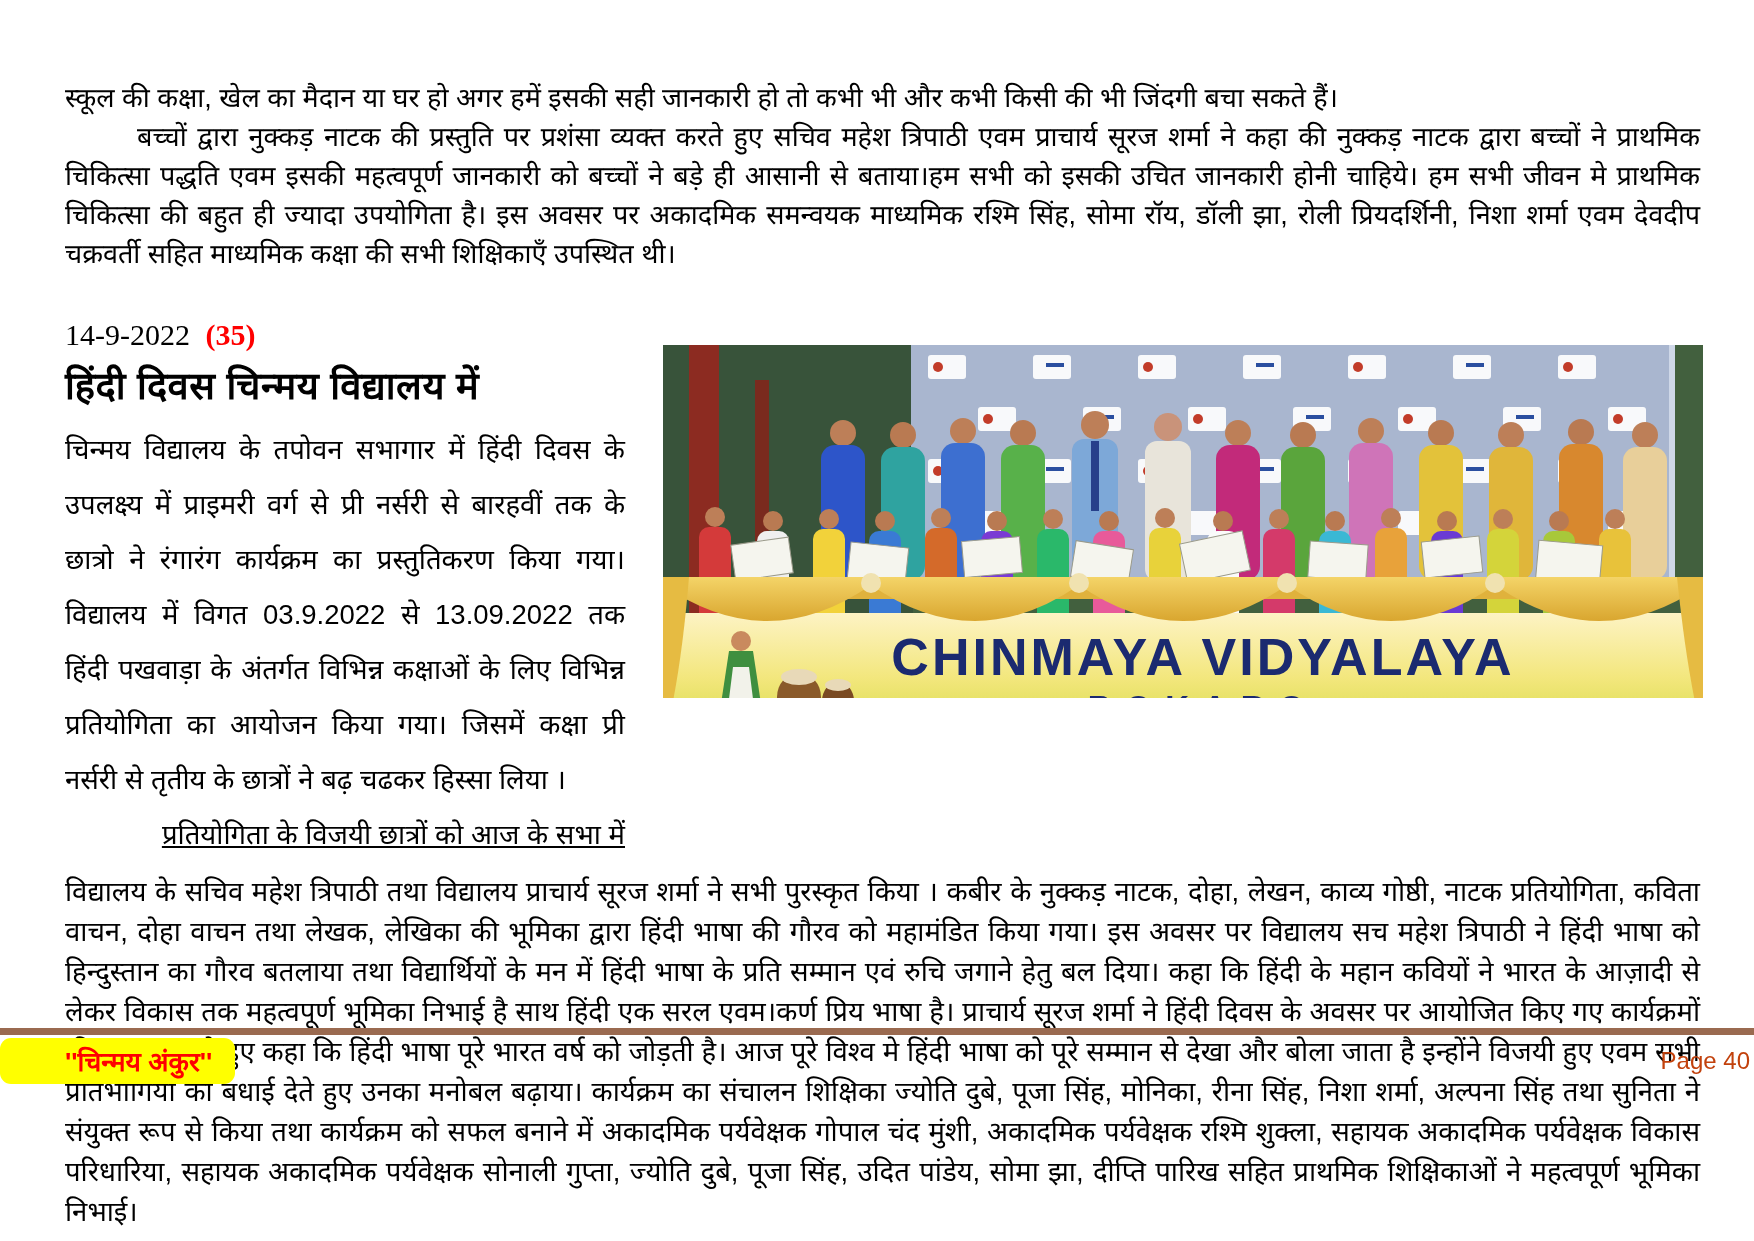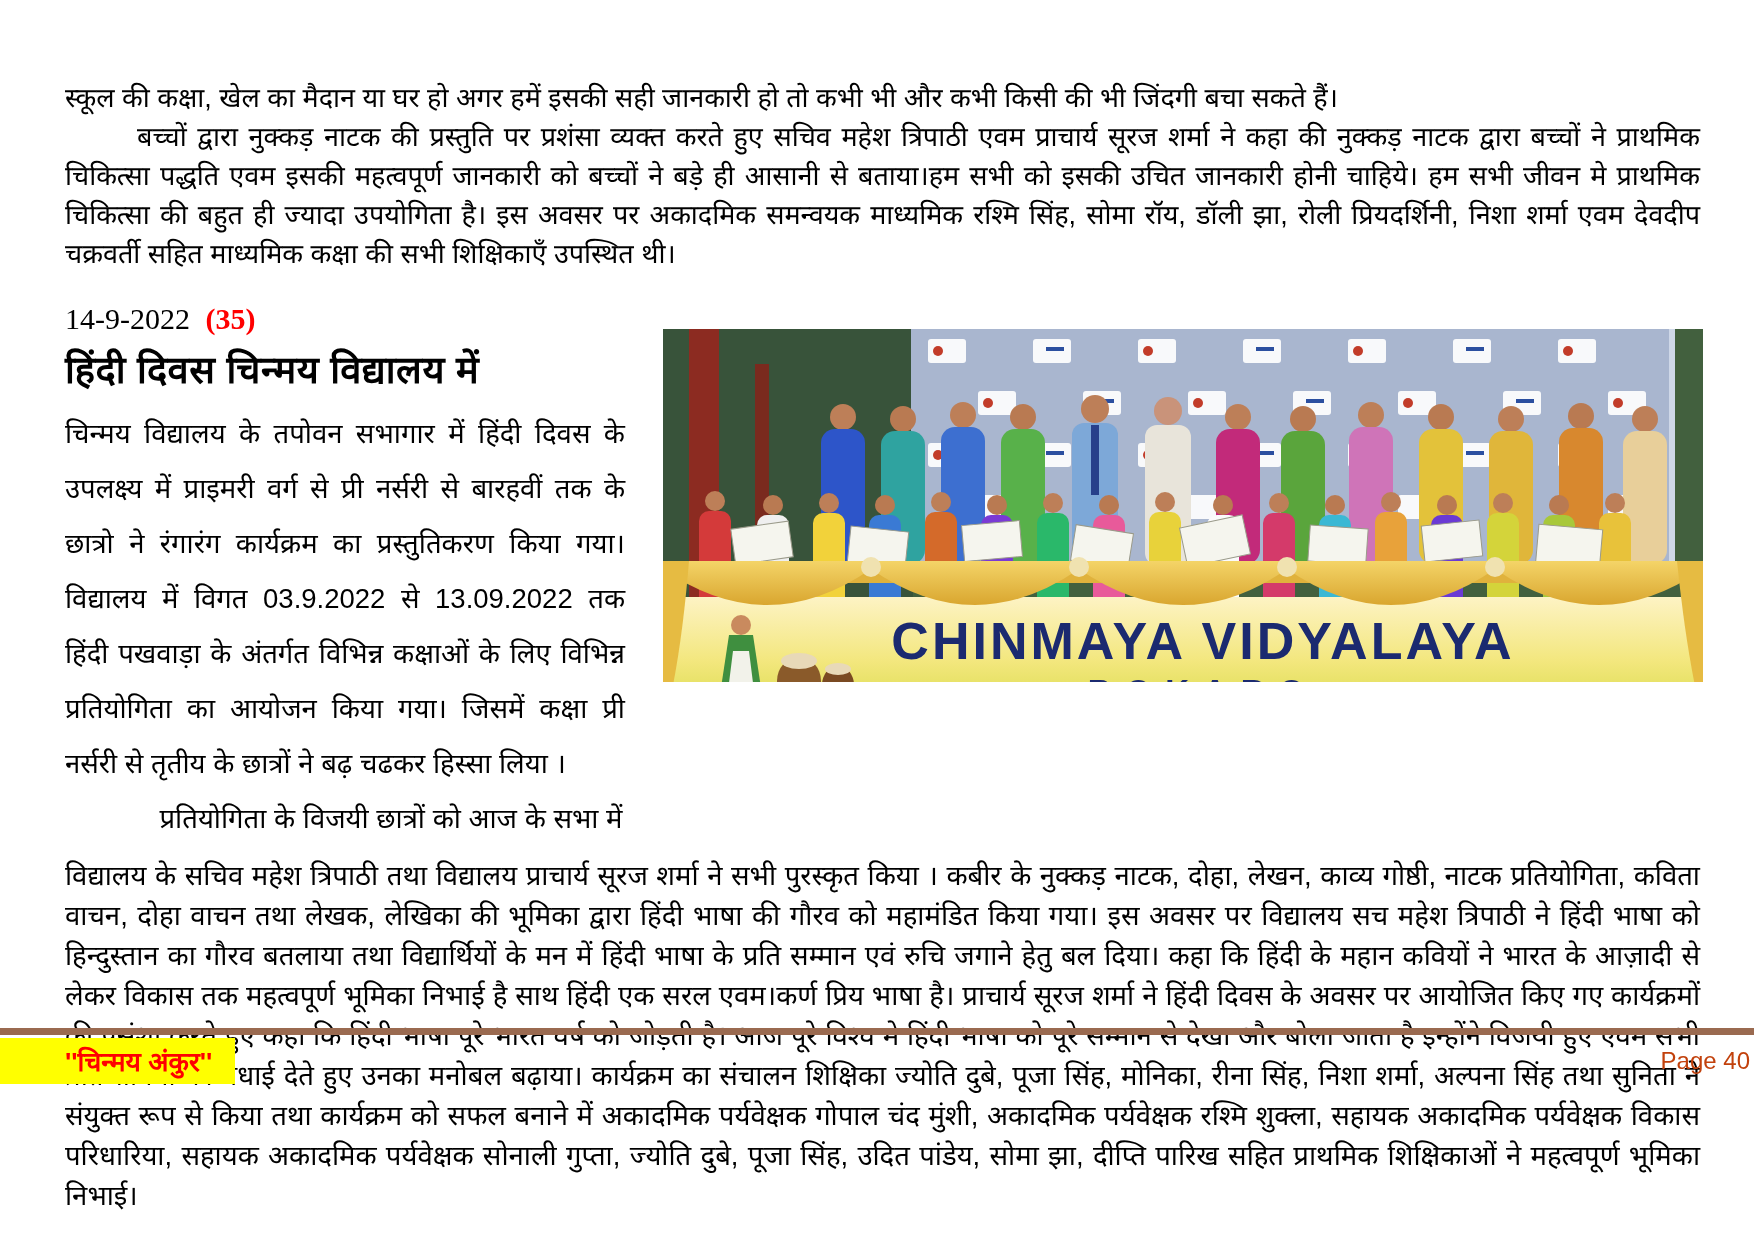--- a/index.html
+++ b/index.html
@@ -15,38 +15,38 @@
 
   p { margin: 0; }
   .toppara {
     font-size: 27px; line-height: 39px;
     text-align: justify;
   }
   .toppara.cont { margin-top: 64px; }
   .toppara.indent { text-indent: 72px; }
 
   .dateline {
-    margin-top: 28px;
+    margin-top: 44px;
     font-family: "Liberation Serif", serif;
     font-size: 30px;
   }
   .itemnum { color: #ff0000; font-weight: bold; margin-left: 8px; }
 
   .article { position: relative; }
   .title {
     font-size: 38px; font-weight: bold;
     margin: 6px 0 12px 0;
     letter-spacing: 0.5px;
   }
   .leftcol {
     width: 560px;
     font-size: 27.5px; line-height: 55px;
     text-align: justify;
   }
-  .lead { text-indent: 92px; text-align: center; }
+  .lead { text-indent: 92px; text-align: right; text-decoration: underline; }
 
   .photo {
     position: absolute;
     left: 598px; top: 27px;
     width: 1040px; height: 353px;
     overflow: hidden;
   }
   .photo svg { display: block; }
 
   .bodypara {
@@ -61,21 +61,21 @@
   }
   .band {
     position: absolute; left: 0; right: 0; top: 1038px; height: 46px;
   }
   .band-yellow {
     position: absolute; left: 0; top: 0; height: 100%;
     background: #ffff00;
     display: inline-flex; align-items: center;
     padding: 0 14px 0 65px;
     white-space: nowrap;
-    font-weight: bold; font-size: 26.5px;
+    font-weight: bold; font-size: 26.5px; border-radius: 11px;
   }
   .band-yellow span { margin-right: 9px; }
   .mag { color: #ff0000; }
   .pub { color: #008000; }
   .per { color: #ff0000; margin-right: 0; }
   .pagenum {
     position: absolute; right: 4px; top: 0; height: 100%;
     display: flex; align-items: center;
     font-size: 24px; color: #c2410c;
   }

